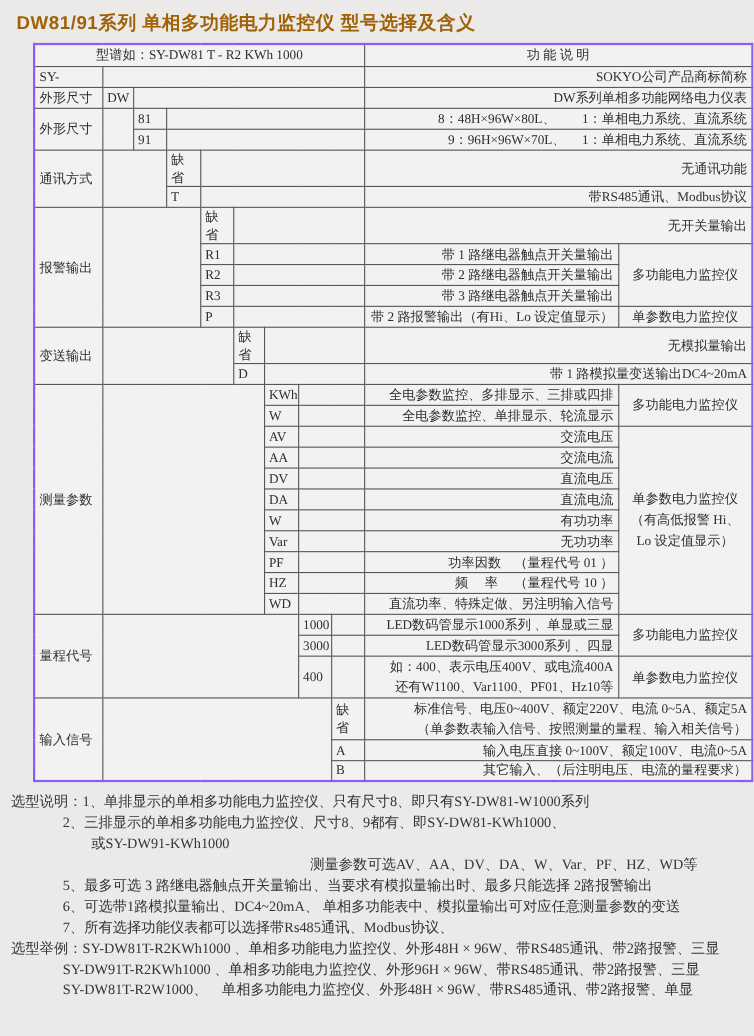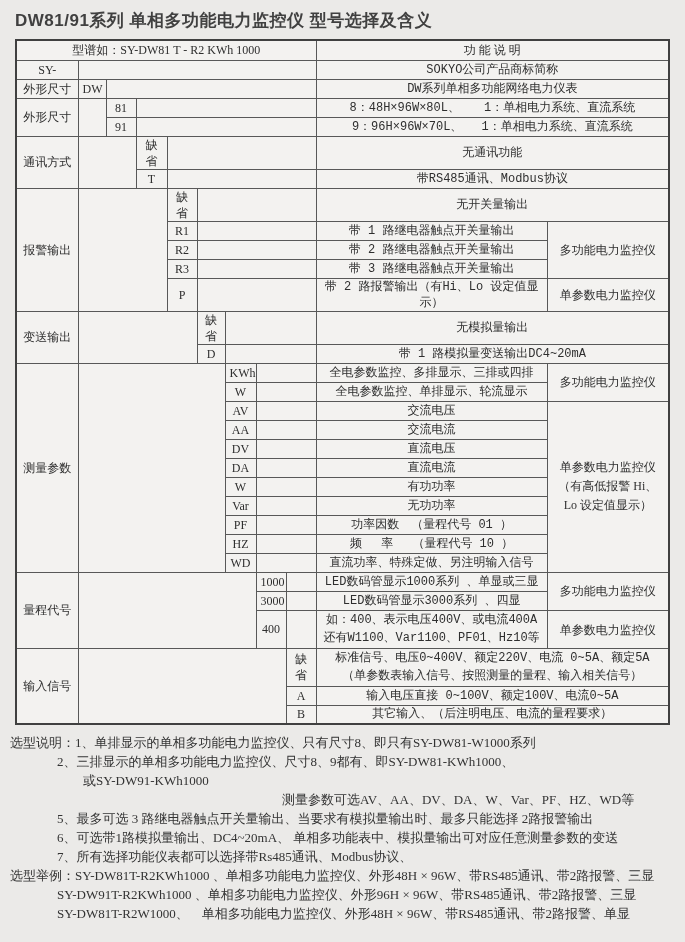--- a/index.html
+++ b/index.html
@@ -6,45 +6,45 @@
   body {
     width:685px; height:942px;
     background:#ebeae8;
     font-family:"Liberation Serif", serif;
     color:#2e2e2e;
     overflow:hidden;
   }
   .title {
     margin:9px 0 7px 15px;
     font-size:17px; font-weight:bold;
-    color:#404040;
+    color:#a16207;
     font-family:"Liberation Sans", sans-serif;
     letter-spacing:0.5px;
   }
   table.sel {
     border-collapse:collapse;
-    margin-left:15px;
+    margin-left:30px;
     width:655px;
     table-layout:fixed;
-    border:2px solid #404040;
+    border:2px solid #8b5cf6;
   }
   table.sel td {
     border:1px solid #585858;
     font-size:12px;
     line-height:16px;
     padding:0 4px;
     overflow:hidden;
     vertical-align:middle;
     background:#f3f2f0;
   }
   tr.r19 { height:19px; }
   tr.r20 { height:20px; }
   tr.r38 { height:38px; }
-  td.green { background:#d9e9c6; text-align:center; padding:0 1px; }
-  td.desc  { text-align:center;font-family:Liberation Mono, monospace; }
+  td.green { background:#d9e9c6; padding:0 1px; }
+  td.desc  { text-align:right; }
   td.cat   { text-align:center; }
   td.vtop  { vertical-align:top; padding-top:1px; }
   .pre { white-space:pre-line; }
   td.hdr { background:#d9e9c6; text-align:center; font-size:12.5px; }
   .notes {
     margin:8px 0 0 10px;
     font-size:13px;
     line-height:19px;
     color:#333;
   }

